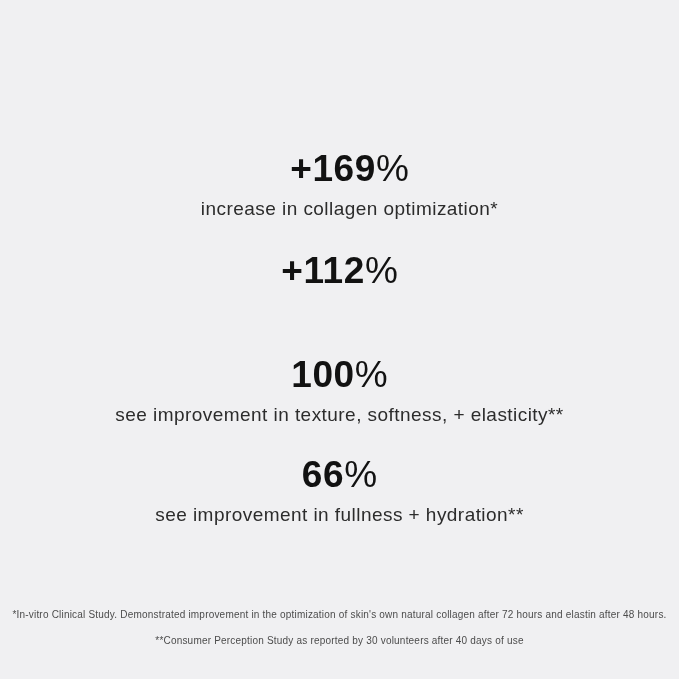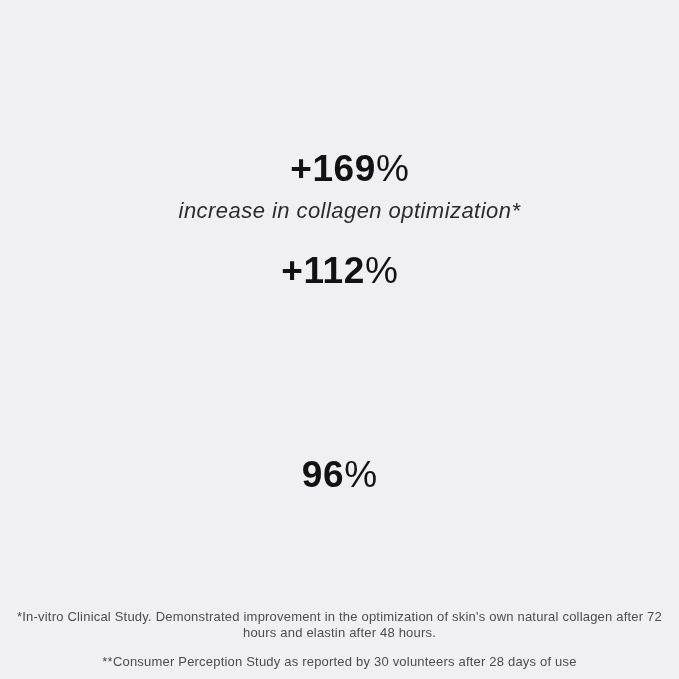--- a/index.html
+++ b/index.html
@@ -29,35 +29,34 @@
     font-weight: 700;
     color: #121212;
     letter-spacing: 0.6px;
   }
   .stat-value .pct {
     font-weight: 400;
     letter-spacing: 0;
   }
   .stat-label {
     margin-top: 9px;
-    font-size: 22px;
+    font-size: 19px;
     line-height: 1.2;
     font-weight: 400;
     color: #2c2c2c;
     letter-spacing: 0.45px;
-    font-style: italic;
   }
   .footnotes {
     position: absolute;
     left: 0;
     width: 100%;
     text-align: center;
   }
   .footnote {
-    font-size: 13px;
+    font-size: 10px;
     line-height: 1.2;
     font-weight: 400;
     color: #4c4c4c;
     letter-spacing: 0.2px;
   }
   .footnote + .footnote {
     margin-top: 14px;
   }
   #stat-0 { top: 148px; padding-left: 20px; }
   #stat-1 { top: 250px; }
@@ -73,24 +72,27 @@
   <div class="stat" id="stat-0">
     <div class="stat-value"><span>+169</span><span class="pct">%</span></div>
     <div class="stat-label">increase in collagen optimization*</div>
   </div>
 
   <div class="stat" id="stat-1">
     <div class="stat-value"><span>+112</span><span class="pct">%</span></div>
   </div>
 
   <div class="stat" id="stat-2">
+    <div class="stat-value"><span>100</span><span class="pct">%</span></div>
+    <div class="stat-label">see improvement in texture, softness, + elasticity**</div>
   </div>
 
   <div class="stat" id="stat-3">
-    <div class="stat-value"><span>96</span><span class="pct">%</span></div>
+    <div class="stat-value"><span>66</span><span class="pct">%</span></div>
+    <div class="stat-label">see improvement in fullness + hydration**</div>
   </div>
 
   <div class="footnotes">
     <div class="footnote">*In-vitro Clinical Study. Demonstrated improvement in the optimization of skin's own natural collagen after 72 hours and elastin after 48 hours.</div>
-    <div class="footnote">**Consumer Perception Study as reported by 30 volunteers after 28 days of use</div>
+    <div class="footnote">**Consumer Perception Study as reported by 30 volunteers after 40 days of use</div>
   </div>
 
 </div>
 
 </body></html>

